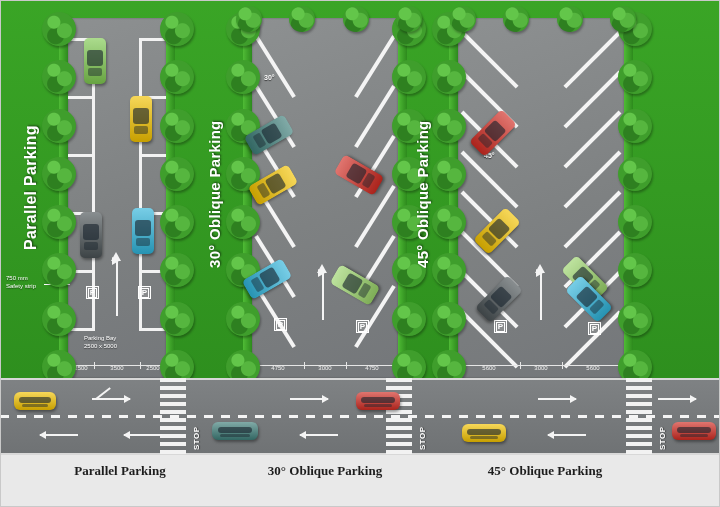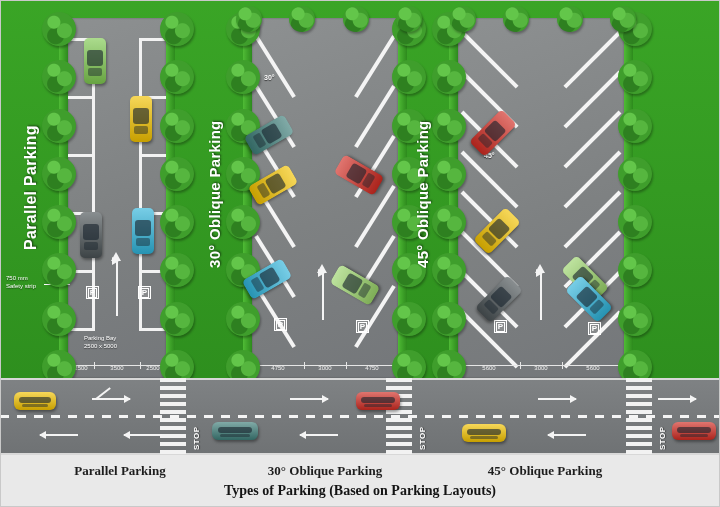--- a/index.html
+++ b/index.html
@@ -489,17 +489,16 @@
             <div class="glass2"></div>
           </div>
         </div>
     </div>
   </div>
 
   <div class="captions">
     <div class="capitem" style="left:120px;">Parallel Parking</div>
     <div class="capitem" style="left:325px;">30° Oblique Parking</div>
     <div class="capitem" style="left:545px;">45° Oblique Parking</div>
-    <div class="captitle">Types of Parking (Based on Parking Layouts)</div>
   </div>
 
   <div class="frame"></div>
 </div>
 
 </body></html>

